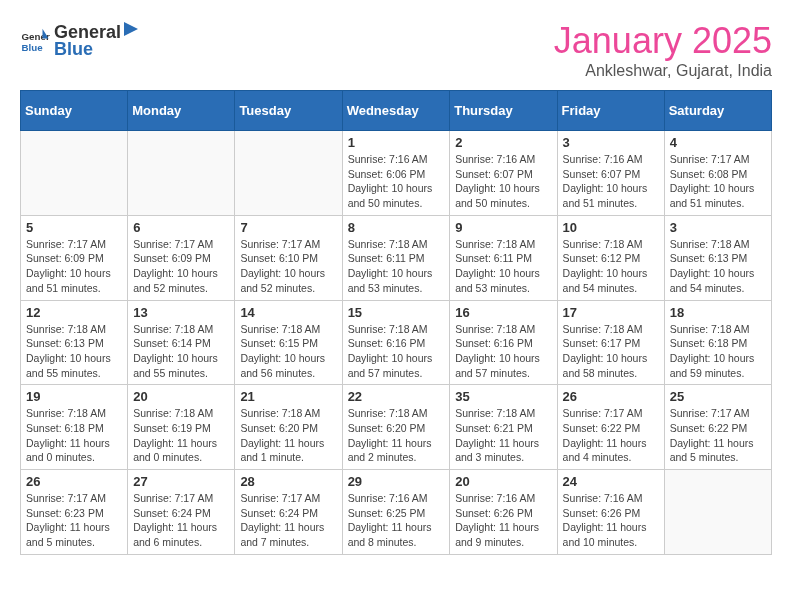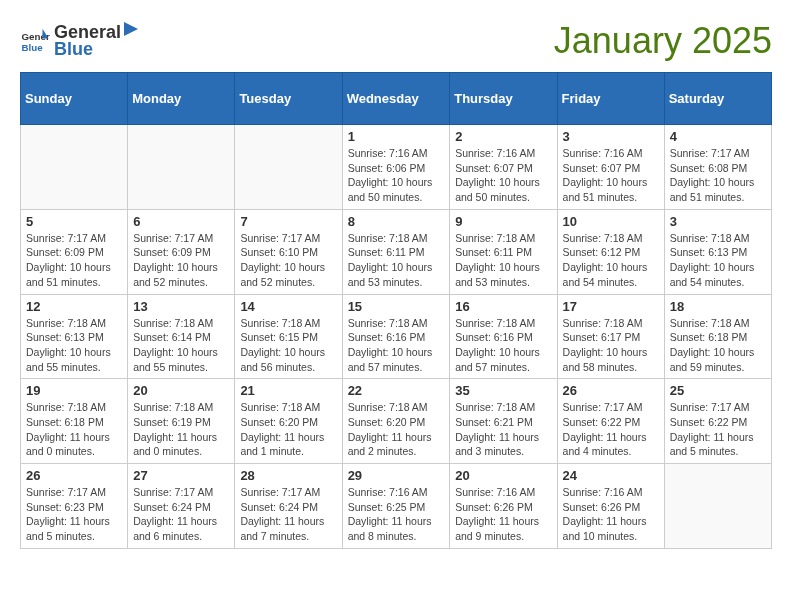--- a/index.html
+++ b/index.html
@@ -21,33 +21,33 @@
       align-items: center;
       gap: 4px;
     }
     .logo-text-general { font-size: 18px; font-weight: bold; color: #333; }
     .logo-text-blue { font-size: 18px; font-weight: bold; color: #2a6db5; }
     .logo-icon {
       width: 30px;
       height: 30px;
     }
     .title-block { text-align: right; }
-    .month-title { font-size: 36px; color: #4d7c0f; font-weight: normal; }
+    .month-title { font-size: 36px; color: #ec4899; font-weight: normal; }
     .subtitle { font-size: 16px; color: #555; }
 
     .calendar {
       width: 100%;
       border-collapse: collapse;
       border: 1px solid #ccc;
     }
     .calendar th {
       background-color: #2a6db5;
       color: #fff;
       font-size: 13px;
-      padding: 18px 4px;
+      padding: 12px 4px;
       text-align: left;
       border: 1px solid #1a5a9a;
     }
     .calendar td {
       vertical-align: top;
       border: 1px solid #ccc;
       padding: 4px 5px;
       width: 108px;
       min-height: 80px;
       font-size: 11px;
@@ -85,20 +85,21 @@
           <polygon points="2,2 16,9 2,16" fill="#2a6db5"></polygon>
         </svg>
       </div>
       <div style="margin-top:-4px;">
         <span class="logo-text-blue">Blue</span>
       </div>
     </div>
   </div>
   <div class="title-block">
     <div class="month-title">January 2025</div>
+    <div class="subtitle">Ankleshwar, Gujarat, India</div>
   </div>
 </div>
 
 <table class="calendar">
   <thead>
     <tr>
     <th>Sunday</th>
         <th>Monday</th>
         <th>Tuesday</th>
         <th>Wednesday</th>

